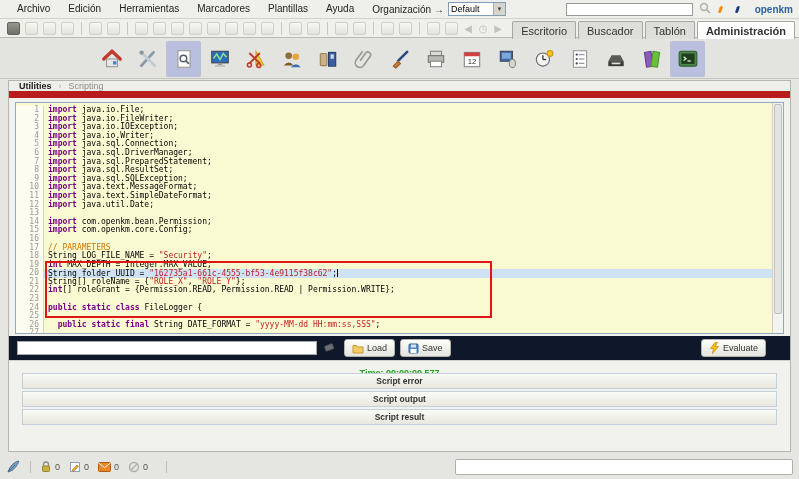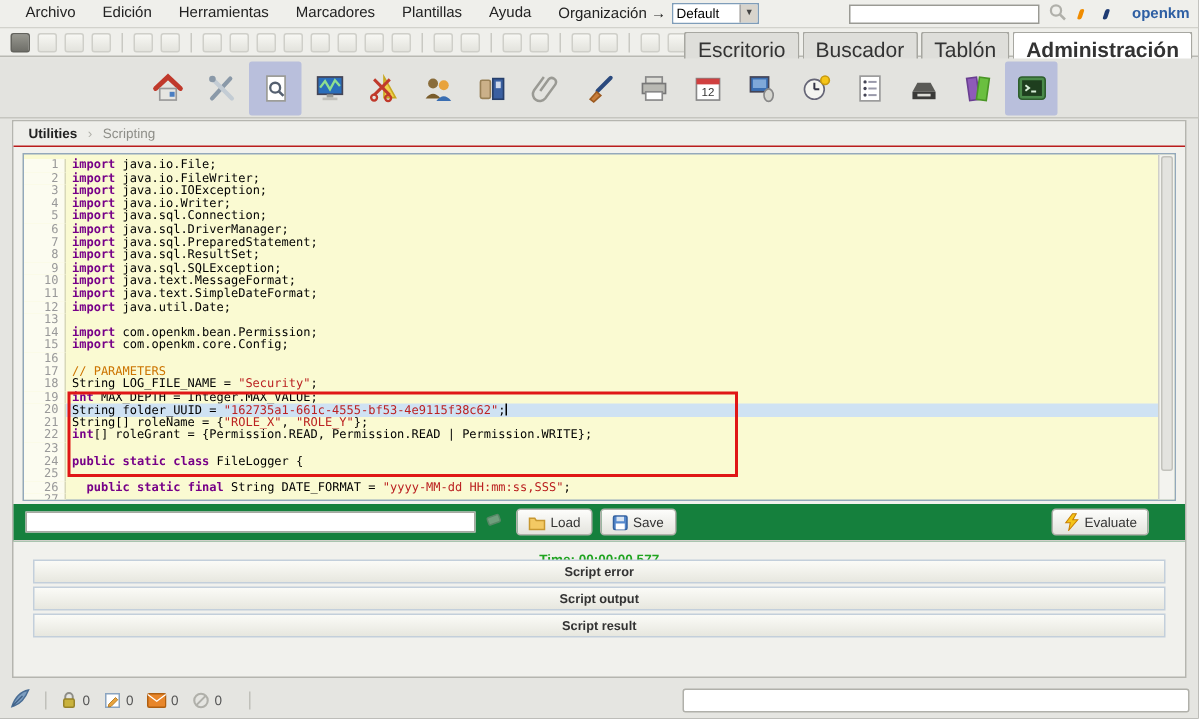--- a/index.html
+++ b/index.html
@@ -39,41 +39,41 @@
     display:flex; align-items:center; padding-left:7px; gap:5px;
   }
   .mini-icon { width:13px; height:13px; border:1px solid #cfcfc9; border-radius:2px;
     background:linear-gradient(#f7f7f3,#e3e3dd); }
   .mini-icon.dark { background:linear-gradient(#97978f,#6f6f69); border-color:#63635d; }
   .mini-glyph { color:#c3c3bd; font-size:10px; line-height:13px; width:10px; text-align:center; }
   .vsep { width:1px; height:13px; background:#c9c9c3; margin:0 2px; }
   
   .main-tabs { position:absolute; right:4px; top:21px; display:flex; }
   .main-tab {
-    font-size:14px; color:#333; background:#dededa;
+    font-size:11px; color:#333; background:#dededa;
     border:1px solid #a7a7a1; border-bottom:none;
     padding:3px 8px 2px 8px; margin-left:2px; border-radius:2px 2px 0 0; cursor:pointer;
   }
   .main-tab.active { background:#fff; font-weight:bold; }
   
   .iconrow {
     position:absolute; left:0; top:39px; width:799px; height:40px;
     background:#e3e3df; border-bottom:1px solid #c6c6c0;
     display:flex; align-items:center; justify-content:center; gap:1px;
   }
   .icon-cell { width:35px; height:36px; display:flex; align-items:center; justify-content:center;
     border-radius:2px; cursor:pointer; }
   .icon-cell.selected { background:#b9bfdc; }
   
   .panel {
     position:absolute; left:8px; top:80px; width:783px; height:372px;
     background:#f1f1ed; border:1px solid #b5b5af;
   }
   .subtabs { height:17px; display:flex; align-items:center; padding-left:10px;
-    border-bottom:1px solid #b91c1c; background:#eeeeea; }
+    border-bottom:7px solid #b91c1c; background:#eeeeea; }
   .subtab-active { font-size:9px; font-weight:bold; color:#222; cursor:pointer; }
   .subtab-sep { color:#b0b0aa; margin:0 7px; font-size:9px; }
   .subtab-inactive { font-size:9px; color:#8e8e88; cursor:pointer; }
   
   .editor-box {
     position:absolute; left:6px; top:21px; width:769px; height:232px;
     border:1px solid #93a8bc; background:#fafad2; overflow:hidden;
   }
   .code-lines { position:absolute; left:0; top:0; right:11px; bottom:0; padding-top:3px; overflow:hidden; }
   .code-line { display:flex; height:8.6px; font-family:"DejaVu Sans Mono", monospace; font-size:8px; line-height:8.6px; white-space:pre; }
@@ -86,21 +86,21 @@
   .tk-com { color:#cc7400; }
   .caret { display:inline-block; width:0; height:8px; border-left:1px solid #000; vertical-align:-1px; }
   .ed-scrollbar { position:absolute; right:0; top:0; bottom:0; width:11px;
     background:#f3f3ef; border-left:1px solid #cfcfc9; }
   .ed-thumb { position:absolute; left:1px; right:1px; top:1px; height:210px;
     background:#e3e3df; border:1px solid #c2c2bc; border-radius:2px; }
   .annotation-box { position:absolute; border:2px solid #e01616; pointer-events:none; }
   #anno-code { left:29px; top:158px; width:447px; height:57px; }
   
   .action-bar { position:absolute; left:0; top:255px; width:781px; height:25px;
-    background:#15803d; border-bottom:1px solid #d0d0ca; display:flex; align-items:center; padding:0 8px; }
+    background:#0f172a; border-bottom:1px solid #d0d0ca; display:flex; align-items:center; padding:0 8px; }
   .path-input { width:300px; height:14px; border:1px solid #a8a8a2; background:#fff; font-size:9px; padding:0 3px; }
   .clean-btn { margin:0 8px 0 6px; opacity:.55; cursor:pointer; }
   .btn { display:inline-flex; align-items:center; gap:3px; height:18px; padding:0 7px;
     background:linear-gradient(#fdfdfb,#e4e4de); border:1px solid #b2b2ac; border-radius:3px;
     font-size:9px; color:#333; cursor:pointer; margin-right:5px; }
   .evaluate-wrap { margin-left:auto; }
   
   .time-line { position:absolute; left:0; top:287px; width:781px; text-align:center;
     color:#1fa31f; font-size:9px;font-weight:bold; }
   .sections { position:absolute; left:13px; top:292px; width:755px; }

